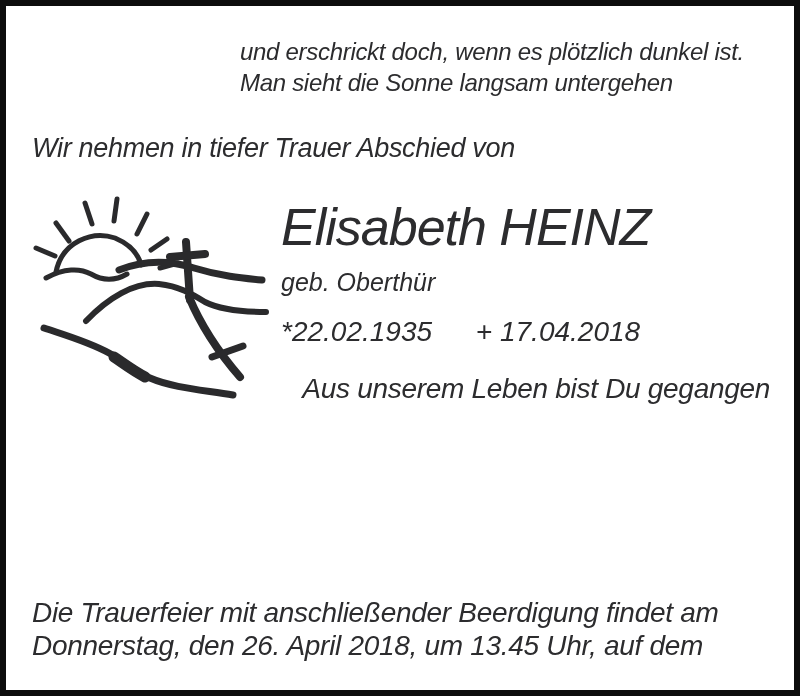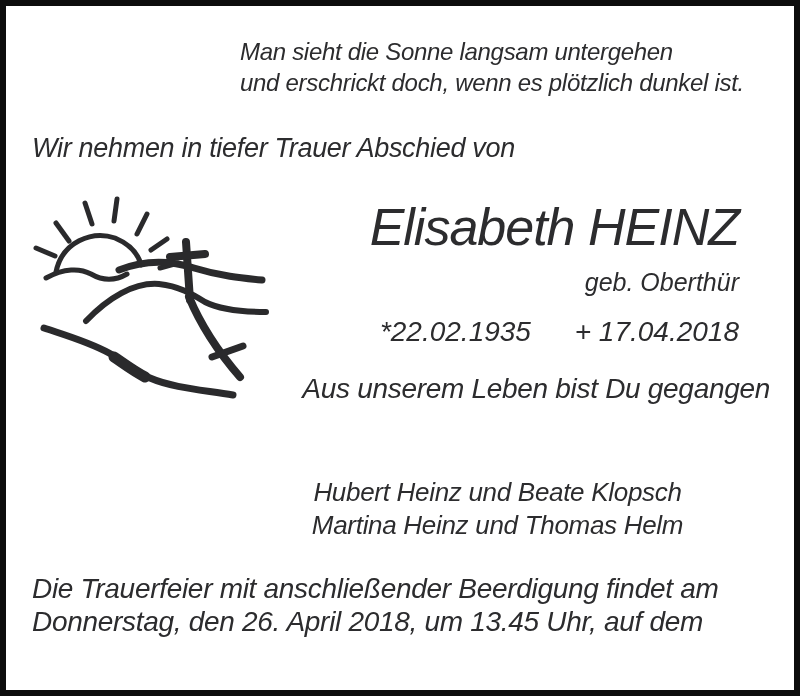--- a/index.html
+++ b/index.html
@@ -27,22 +27,22 @@
     position:absolute;left:26px;top:127px;
     font-size:27px;letter-spacing:-0.3px;
     white-space:nowrap;
     text-align:right;
   }
   .art{
     position:absolute;left:22px;top:184px;
     width:250px;height:220px;
   }
   .deceased{
-    position:absolute;left:268px;top:192px;width:465px;
-    text-align:right;
+    position:absolute;left:275px;top:192px;width:465px;
+    text-align:left;
   }
   .deceased .name{
     font-size:52px;line-height:58px;
     letter-spacing:-1px;
     white-space:nowrap;
   }
   .deceased .maiden{
     font-size:25px;line-height:28px;margin-top:12px;
   }
   .deceased .dates{
@@ -56,39 +56,39 @@
     font-size:28px;line-height:34px;
     letter-spacing:-0.3px;
   }
   .mourners{
     position:absolute;left:259px;top:470px;width:465px;
     text-align:center;
     font-size:26px;line-height:33px;
     letter-spacing:-0.3px;
   }
   .funeral{
-    position:absolute;left:26px;top:566px;
+    position:absolute;left:26px;top:590px;
     font-size:28px;line-height:33px;
     letter-spacing:-0.3px;
     white-space:nowrap;
   }
   svg .stroke{
     fill:none;stroke:#2a2a2c;
     stroke-linecap:round;stroke-linejoin:round;
   }
 </style>
 </head>
 <body>
 
 <div class="frame">
   <div class="card">
 
     <div class="quote">
+      <div>und erschrickt doch, wenn es plötzlich dunkel ist.</div>
       <div>Man sieht die Sonne langsam untergehen</div>
-      <div>und erschrickt doch, wenn es plötzlich dunkel ist.</div>
     </div>
 
     <div class="intro">Wir nehmen in tiefer Trauer Abschied von</div>
 
     <svg class="art" viewBox="0 0 250 220" aria-hidden="true">
 
       <g>
         <path class="stroke" stroke-width="5" d="M 8 58 L 27 66"></path>
         <path class="stroke" stroke-width="5" d="M 28 33 L 41 51"></path>
         <path class="stroke" stroke-width="5" d="M 57 13 L 64 34"></path>
@@ -123,24 +123,20 @@
       <div class="dates">
         <span class="birth">*22.02.1935</span>
         <span class="death">+ 17.04.2018</span>
       </div>
     </div>
 
     <div class="verse">
       <div>Aus unserem Leben bist Du gegangen</div>
     </div>
 
-    <div class="mourners">
-      <div>Hubert Heinz und Beate Klopsch</div>
-      <div>Martina Heinz und Thomas Helm</div>
-    </div>
 
     <div class="funeral">
       <div>Die Trauerfeier mit anschließender Beerdigung findet am</div>
       <div>Donnerstag, den 26. April 2018, um 13.45 Uhr, auf dem</div>
     </div>
 
   </div>
 </div>
 
 </body></html>

